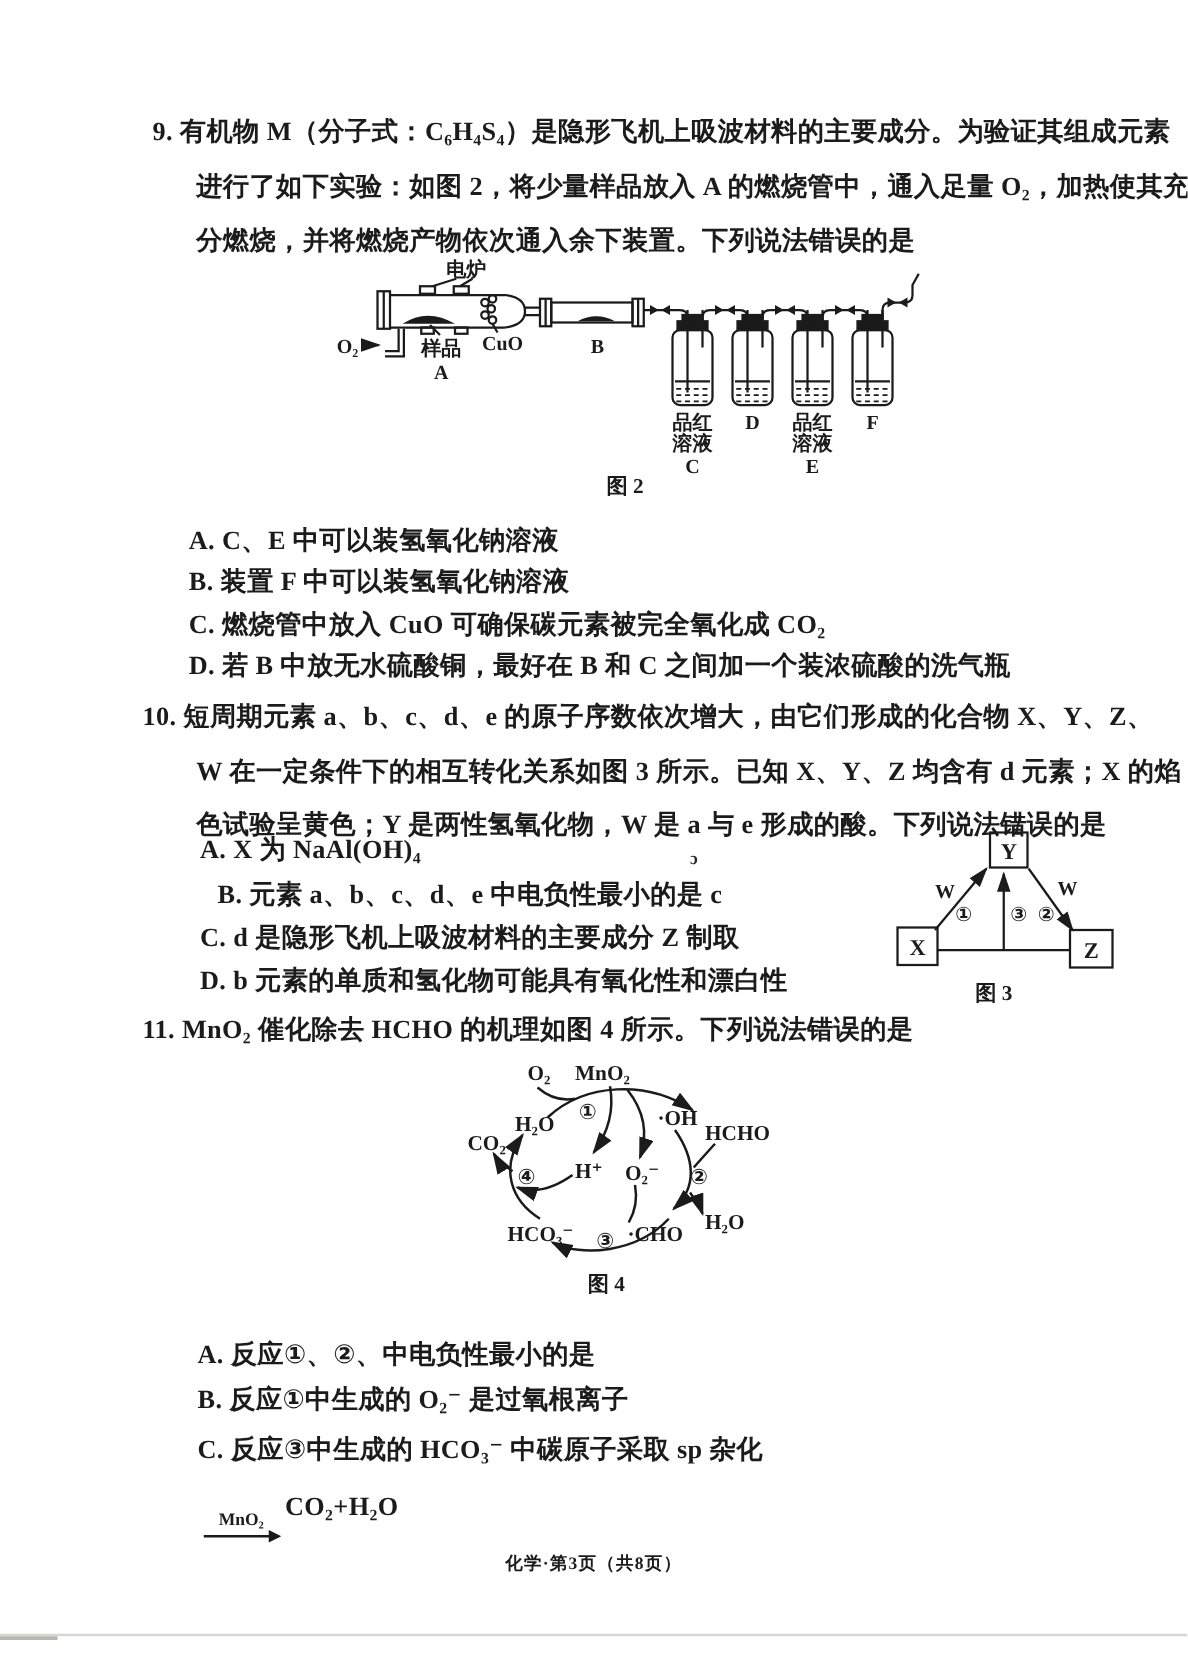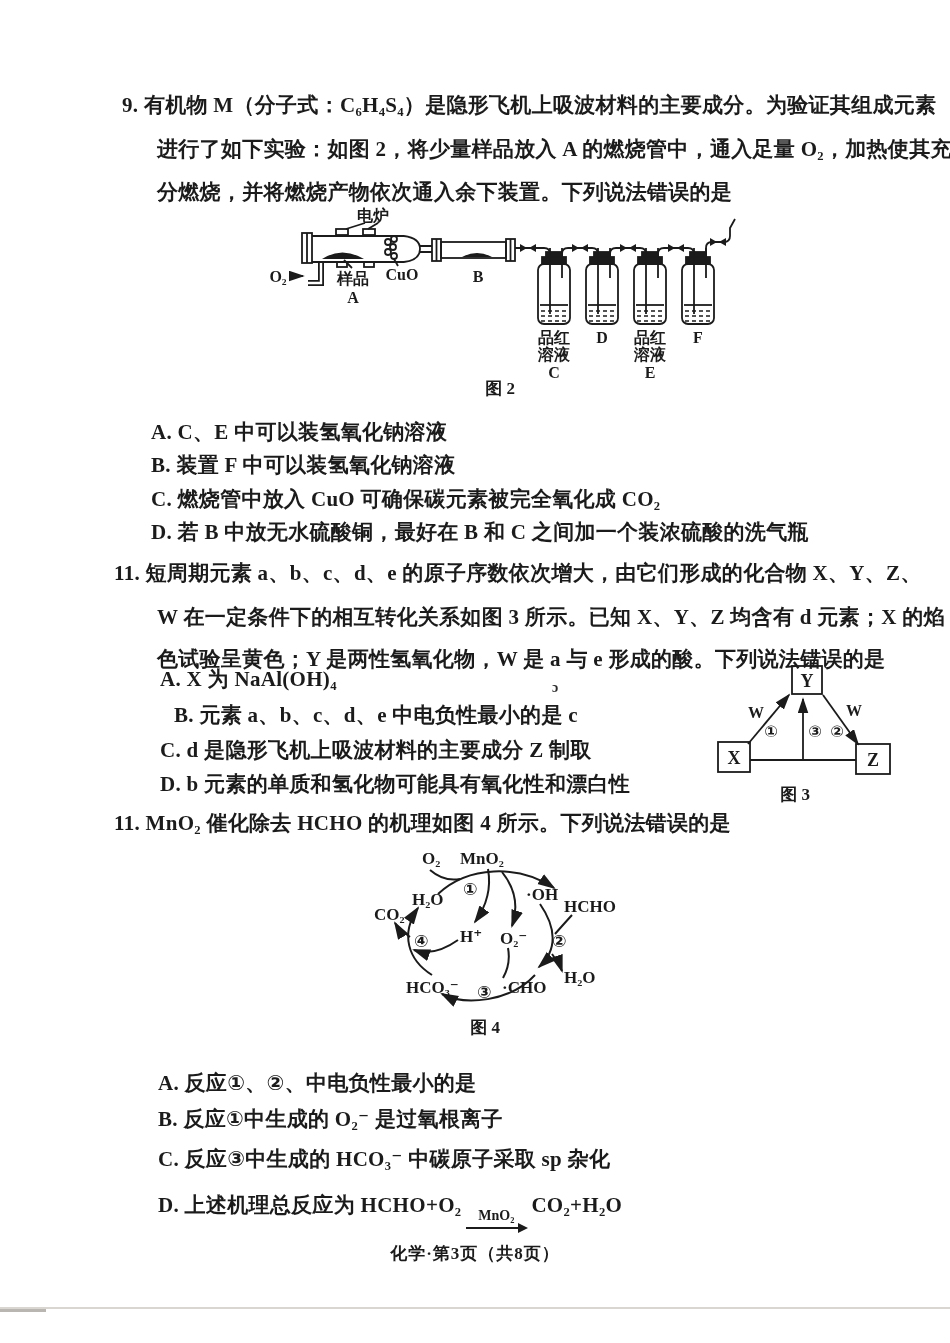--- a/index.html
+++ b/index.html
@@ -4,21 +4,21 @@
 <style>
   html,body{margin:0;padding:0;}
   body{
     width:950px;height:1343px;position:relative;background:#ffffff;
     font-family:"Liberation Serif","DejaVu Serif","DejaVu Sans",serif;
     color:#1b1b1b;font-weight:700;overflow:hidden;
   }
   .line{position:absolute;white-space:nowrap;font-size:21px;letter-spacing:.3px;line-height:26px;margin-left:18px;}
   .fig{position:absolute;}
   .fig text{font-family:"Liberation Serif","DejaVu Serif","DejaVu Sans",serif;font-weight:700;fill:#1b1b1b;}
-  .footer{position:absolute;left:0;width:950px;text-align:center;font-size:17px;letter-spacing:1px;}
+  .footer{position:absolute;left:0;width:950px;text-align:center;font-size:14px;letter-spacing:1px;}
   .stray{position:absolute;font-size:14px;color:#2a2a2a;}
   .scanline{position:absolute;background:#d9d6d2;}
   .scanline.dark{background:#b9b6b2;}
   .rxn{display:inline-flex;flex-direction:column;align-items:center;vertical-align:-8px;margin:0 5px;}
   .rxn-top{font-size:14px;line-height:13px;letter-spacing:0;}
   .rxn-arrow{position:relative;width:60px;height:2px;background:#1b1b1b;margin:5px 0 6px;}
   .rxn-arrow::after{content:"";position:absolute;right:-2px;top:-4px;
     border-left:10px solid #1b1b1b;border-top:5px solid transparent;border-bottom:5px solid transparent;}
 </style>
 </head>
@@ -138,21 +138,21 @@
     <text x="432" y="141">F</text>
     <text x="234" y="192" font-size="17">图 2</text>
   </g>
 </svg>
 
 <div class="line" style="left:133px;top:419px">A. C、E 中可以装氢氧化钠溶液</div>
 <div class="line" style="left:133px;top:452px">B. 装置 F 中可以装氢氧化钠溶液</div>
 <div class="line" style="left:133px;top:486px">C. 燃烧管中放入 CuO 可确保碳元素被完全氧化成 CO₂</div>
 <div class="line" style="left:133px;top:519px">D. 若 B 中放无水硫酸铜，最好在 B 和 C 之间加一个装浓硫酸的洗气瓶</div>
 
-<div class="line" style="left:96px;top:560px">11. 短周期元素 a、b、c、d、e 的原子序数依次增大，由它们形成的化合物 X、Y、Z、</div>
+<div class="line" style="left:96px;top:560px">10. 短周期元素 a、b、c、d、e 的原子序数依次增大，由它们形成的化合物 X、Y、Z、</div>
 <div class="line" style="left:139px;top:604px">W 在一定条件下的相互转化关系如图 3 所示。已知 X、Y、Z 均含有 d 元素；X 的焰</div>
 <div class="line" style="left:139px;top:646px">色试验呈黄色；Y 是两性氢氧化物，W 是 a 与 e 形成的酸。下列说法错误的是</div>
 
 <div class="line" style="left:142px;top:666px">A. X 为 NaAl(OH)₄</div>
 <div class="line" style="left:156px;top:702px">B. 元素 a、b、c、d、e 中电负性最小的是 c</div>
 <div class="line" style="left:142px;top:737px">C. d 是隐形飞机上吸波材料的主要成分 Z 制取</div>
 <div class="line" style="left:142px;top:771px">D. b 元素的单质和氢化物可能具有氧化性和漂白性</div>
 
 <div class="stray" style="left:552px;top:680px">ɔ</div>
 
@@ -226,21 +226,21 @@
     <text x="127" y="156">③</text>
     <text x="152" y="151">·CHO</text>
     <text x="135" y="191" text-anchor="middle">图 4</text>
   </g>
 </svg>
 
 <div class="line" style="left:140px;top:1070px">A. 反应①、②、中电负性最小的是</div>
 <div class="line" style="left:140px;top:1106px">B. 反应①中生成的 O₂⁻ 是过氧根离子</div>
 <div class="line" style="left:140px;top:1146px">C. 反应③中生成的 HCO₃⁻ 中碳原子采取 sp 杂化</div>
 <div class="line" style="left:140px;top:1192px">
-  <span>D. 上述机理总反应为 HCHO+O₂</span><span class="rxn">
+  <span class="rxn">
       <span class="rxn-top">MnO₂</span>
       <span class="rxn-arrow"></span>
     </span><span>CO₂+H₂O</span>
 </div>
 
 <div class="footer" style="top:1242px">化学·第3页（共8页）</div>
 
 <div class="scanline" style="left:0;top:1307px;width:950px;height:2px"></div>
 <div class="scanline dark" style="left:0;top:1309px;width:46px;height:3px"></div>
 

